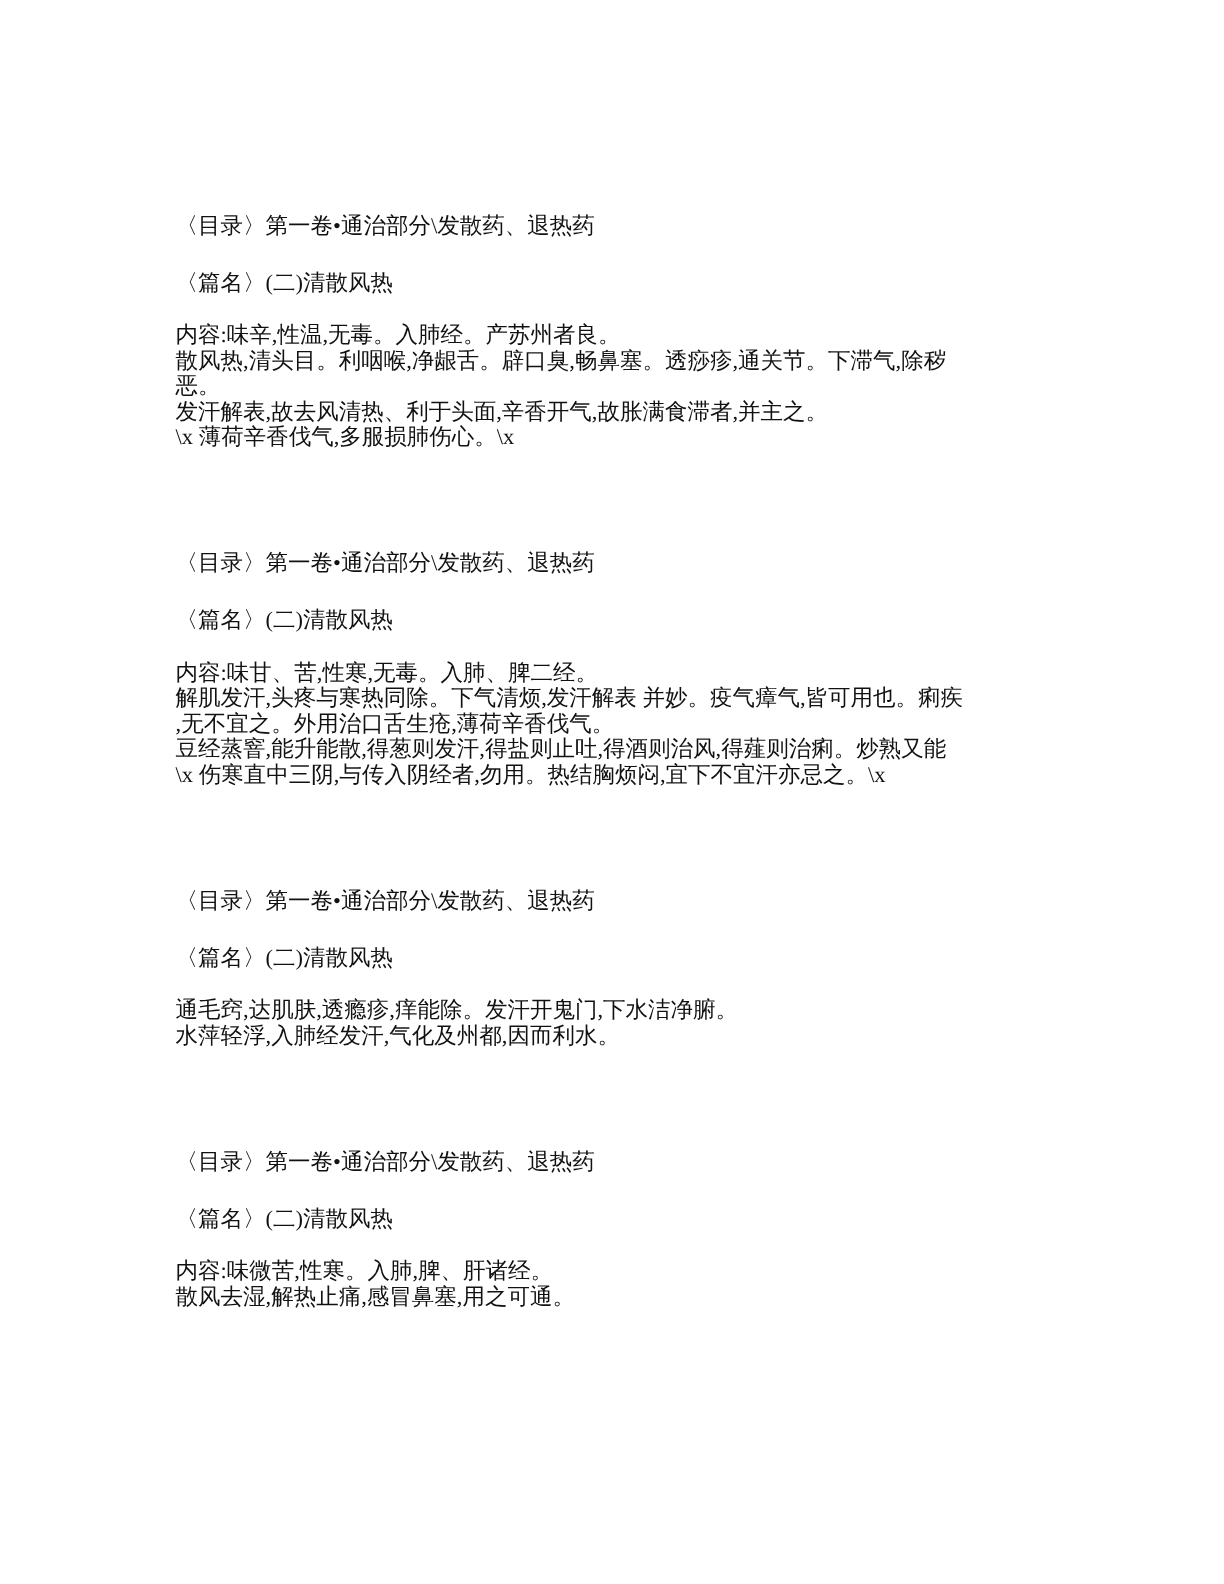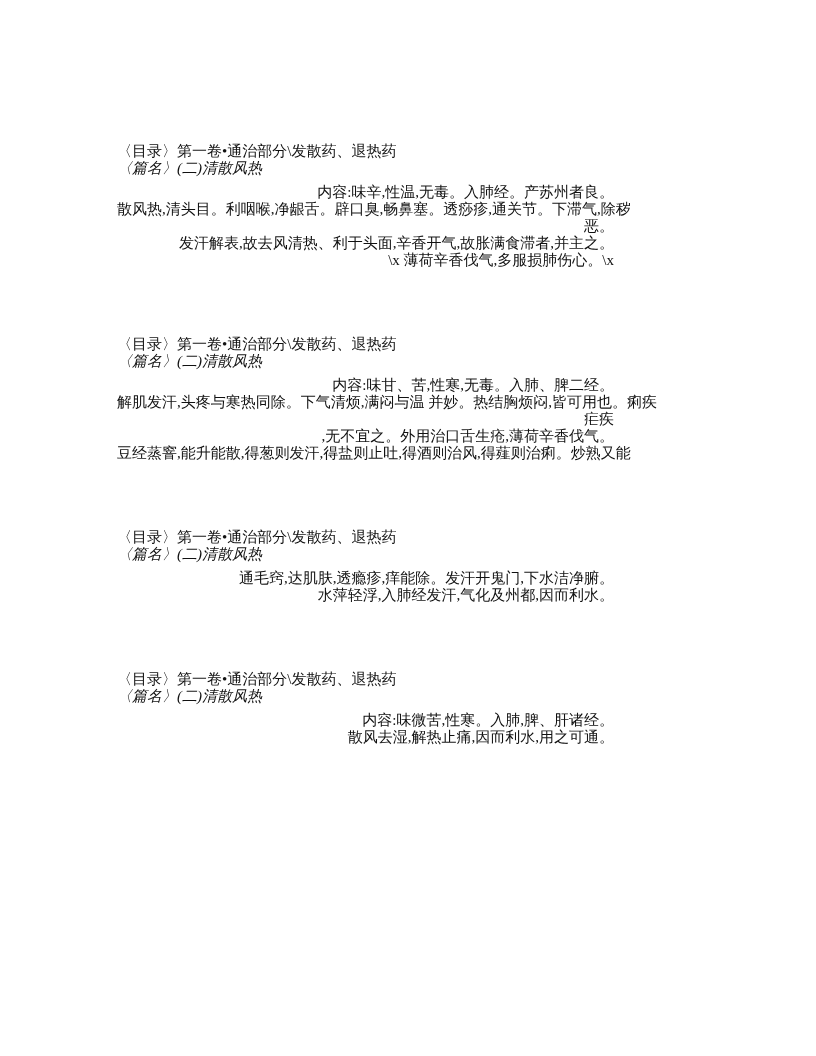--- a/index.html
+++ b/index.html
@@ -23,26 +23,25 @@
     font-size: 15px;
     line-height: 17px;
   }
   .entry + .entry {
     margin-top: 67px;
   }
   .toc-line {
     white-space: pre;
   }
   .title-line {
+    margin-top: 21px;
     white-space: pre;
-    font-style: italic;
   }
   .content-block {
-    margin-top: 7px;
-    text-align: right;
+    margin-top: 18px;
   }
   .content-line {
     white-space: pre;
   }
 </style>
 </head>
 <body>
 
 <div class="page">
   <div class="page-inner">
@@ -57,39 +56,39 @@
         <div class="content-line">发汗解表,故去风清热、利于头面,辛香开气,故胀满食滞者,并主之。</div>
         <div class="content-line">\x 薄荷辛香伐气,多服损肺伤心。\x</div>
       </div>
     </section>
 
     <section class="entry">
       <div class="toc-line">〈目录〉第一卷•通治部分\发散药、退热药</div>
       <div class="title-line">〈篇名〉(二)清散风热</div>
       <div class="content-block">
         <div class="content-line">内容:味甘、苦,性寒,无毒。入肺、脾二经。</div>
-        <div class="content-line">解肌发汗,头疼与寒热同除。下气清烦,满闷与温 并妙。热结胸烦闷,皆可用也。痢疾</div>
-        <div class="content-line">疟疾</div>
+        <div class="content-line">解肌发汗,头疼与寒热同除。下气清烦,发汗解表 并妙。疫气瘴气,皆可用也。痢疾</div>
         <div class="content-line">,无不宜之。外用治口舌生疮,薄荷辛香伐气。</div>
         <div class="content-line">豆经蒸窨,能升能散,得葱则发汗,得盐则止吐,得酒则治风,得薤则治痢。炒熟又能</div>
+        <div class="content-line">\x 伤寒直中三阴,与传入阴经者,勿用。热结胸烦闷,宜下不宜汗亦忌之。\x</div>
       </div>
     </section>
 
     <section class="entry">
       <div class="toc-line">〈目录〉第一卷•通治部分\发散药、退热药</div>
       <div class="title-line">〈篇名〉(二)清散风热</div>
       <div class="content-block">
         <div class="content-line">通毛窍,达肌肤,透瘾疹,痒能除。发汗开鬼门,下水洁净腑。</div>
         <div class="content-line">水萍轻浮,入肺经发汗,气化及州都,因而利水。</div>
       </div>
     </section>
 
     <section class="entry">
       <div class="toc-line">〈目录〉第一卷•通治部分\发散药、退热药</div>
       <div class="title-line">〈篇名〉(二)清散风热</div>
       <div class="content-block">
         <div class="content-line">内容:味微苦,性寒。入肺,脾、肝诸经。</div>
-        <div class="content-line">散风去湿,解热止痛,因而利水,用之可通。</div>
+        <div class="content-line">散风去湿,解热止痛,感冒鼻塞,用之可通。</div>
       </div>
     </section>
 
   </div>
 </div>
 
 </body></html>

